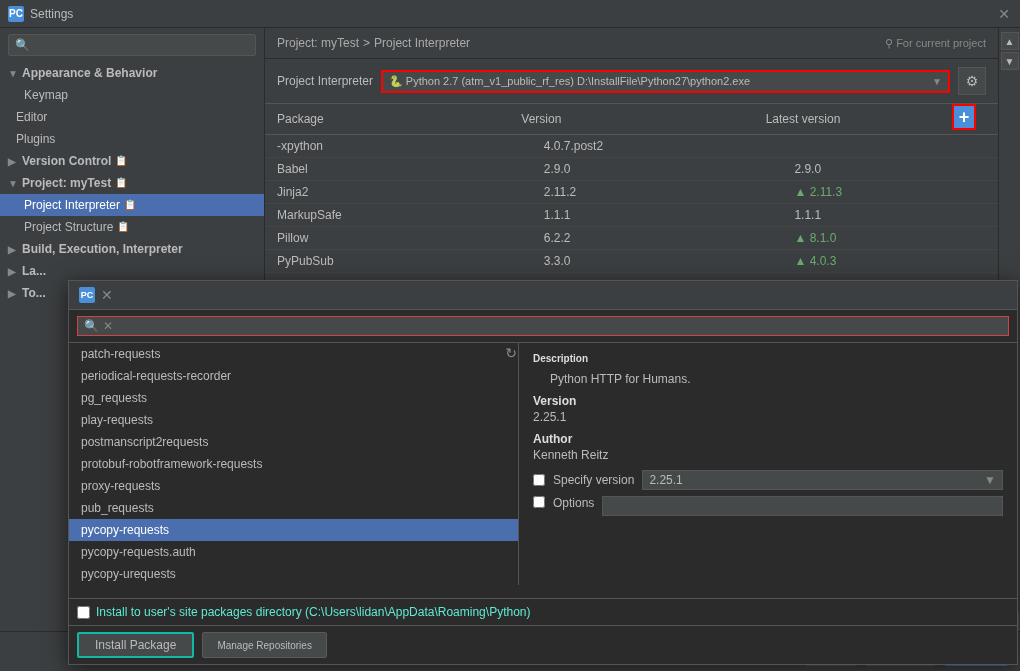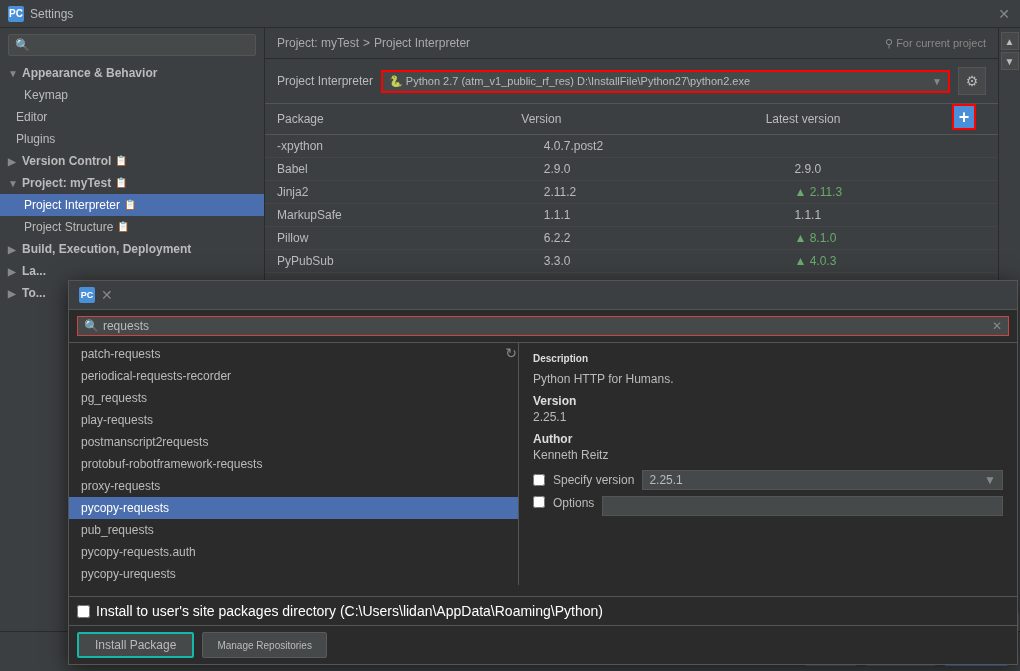--- a/index.html
+++ b/index.html
@@ -345,20 +345,21 @@
     .desc-title {
       font-size: 10px;
       font-weight: bold;
       color: #dddddd;
       margin-bottom: 8px;
     }
     .desc-text {
       color: #bbbbbb;
       font-size: 12px;
       margin-bottom: 8px;
+      margin-left: 17px;
     }
     .desc-label {
       font-weight: bold;
       color: #dddddd;
       font-size: 12px;
       margin-bottom: 2px;
     }
     .desc-value {
       color: #bbbbbb;
       font-size: 12px;
@@ -396,22 +397,22 @@
       border-top: 1px solid #555;
       display: flex;
       align-items: center;
       gap: 6px;
       background: #2b2b2b;
     }
     .install-checkbox-row input[type=checkbox] {
       accent-color: #4a90d9;
     }
     .install-checkbox-label {
-      color: #ffffff;
-      font-size: 14px;
+      color: #5eead4;
+      font-size: 12px;
     }
 
     
     .dialog-bottom {
       padding: 6px 8px;
       display: flex;
       gap: 8px;
       border-top: 1px solid #555;
       background: #2b2b2b;
     }
@@ -490,21 +491,21 @@
     <div class="sidebar-item indent1 selected">
       <span>Project Interpreter</span>
       <span class="subitem-icon">📋</span>
     </div>
     <div class="sidebar-item indent1">
       <span>Project Structure</span>
       <span class="subitem-icon">📋</span>
     </div>
     <div class="sidebar-item header">
       <span class="arrow">▶</span>
-      <span>Build, Execution, Deployment</span>
+      <span>Build, Execution, Interpreter</span>
     </div>
     <div class="sidebar-item header">
       <span class="arrow">▶</span>
       <span>La...</span>
     </div>
     <div class="sidebar-item header">
       <span class="arrow">▶</span>
       <span>To...</span>
     </div>
   </div>
@@ -593,39 +594,38 @@
     <div class="dialog-titlebar">
       <div class="dialog-title-icon">
         <span>PC</span>
       </div>
       <span class="dialog-close">✕</span>
     </div>
 
     <div class="dialog-search">
       <div class="search-box-border">
         <span class="dialog-search-icon">🔍</span>
-        <input class="dialog-search-input" type="text" value="requests" style="">
         <span class="dialog-search-clear">✕</span>
       </div>
     </div>
 
     <div class="dialog-body">
 
       <div class="pkg-list-area">
         <div style="position:absolute; right:2px; top:2px; background:transparent; border:none; color:#888; cursor:pointer; font-size:14px; z-index:2;">↻</div>
         <div class="pkg-list" id="dialog-pkg-list">
         <div class="pkg-list-item">patch-requests</div>
             <div class="pkg-list-item">periodical-requests-recorder</div>
             <div class="pkg-list-item">pg_requests</div>
             <div class="pkg-list-item">play-requests</div>
             <div class="pkg-list-item">postmanscript2requests</div>
             <div class="pkg-list-item">protobuf-robotframework-requests</div>
             <div class="pkg-list-item">proxy-requests</div>
+            <div class="pkg-list-item">pub_requests</div>
             <div class="pkg-list-item selected">pycopy-requests</div>
-            <div class="pkg-list-item">pub_requests</div>
             <div class="pkg-list-item">pycopy-requests.auth</div>
             <div class="pkg-list-item">pycopy-urequests</div>
           </div>
       </div>
 
       <div class="desc-panel">
         <div class="desc-title">Description</div>
         <div class="desc-text">Python HTTP for Humans.</div>
         <div class="desc-label">Version</div>
         <div class="desc-value">2.25.1</div>

